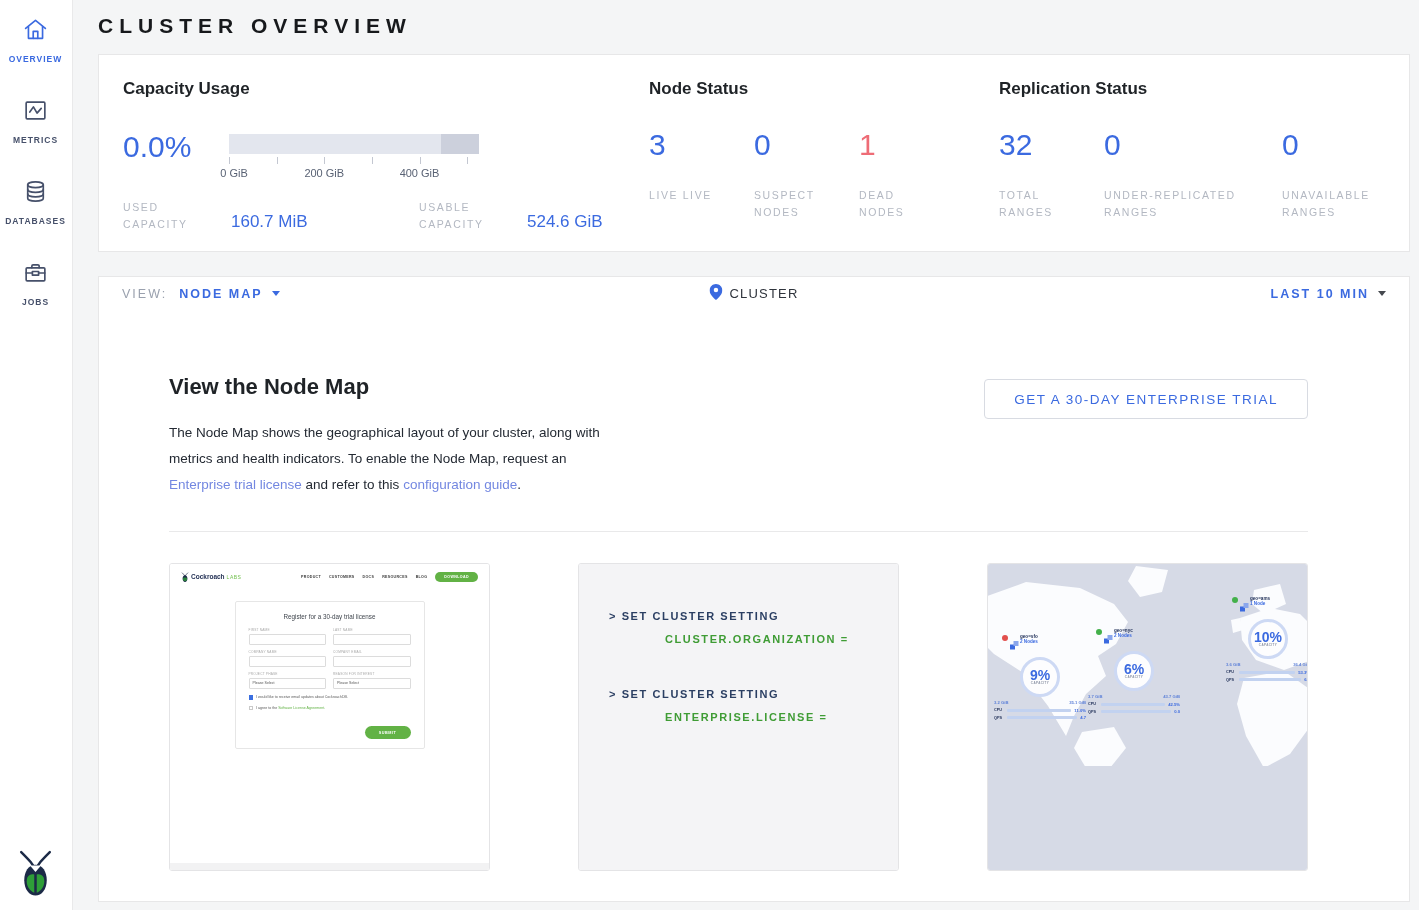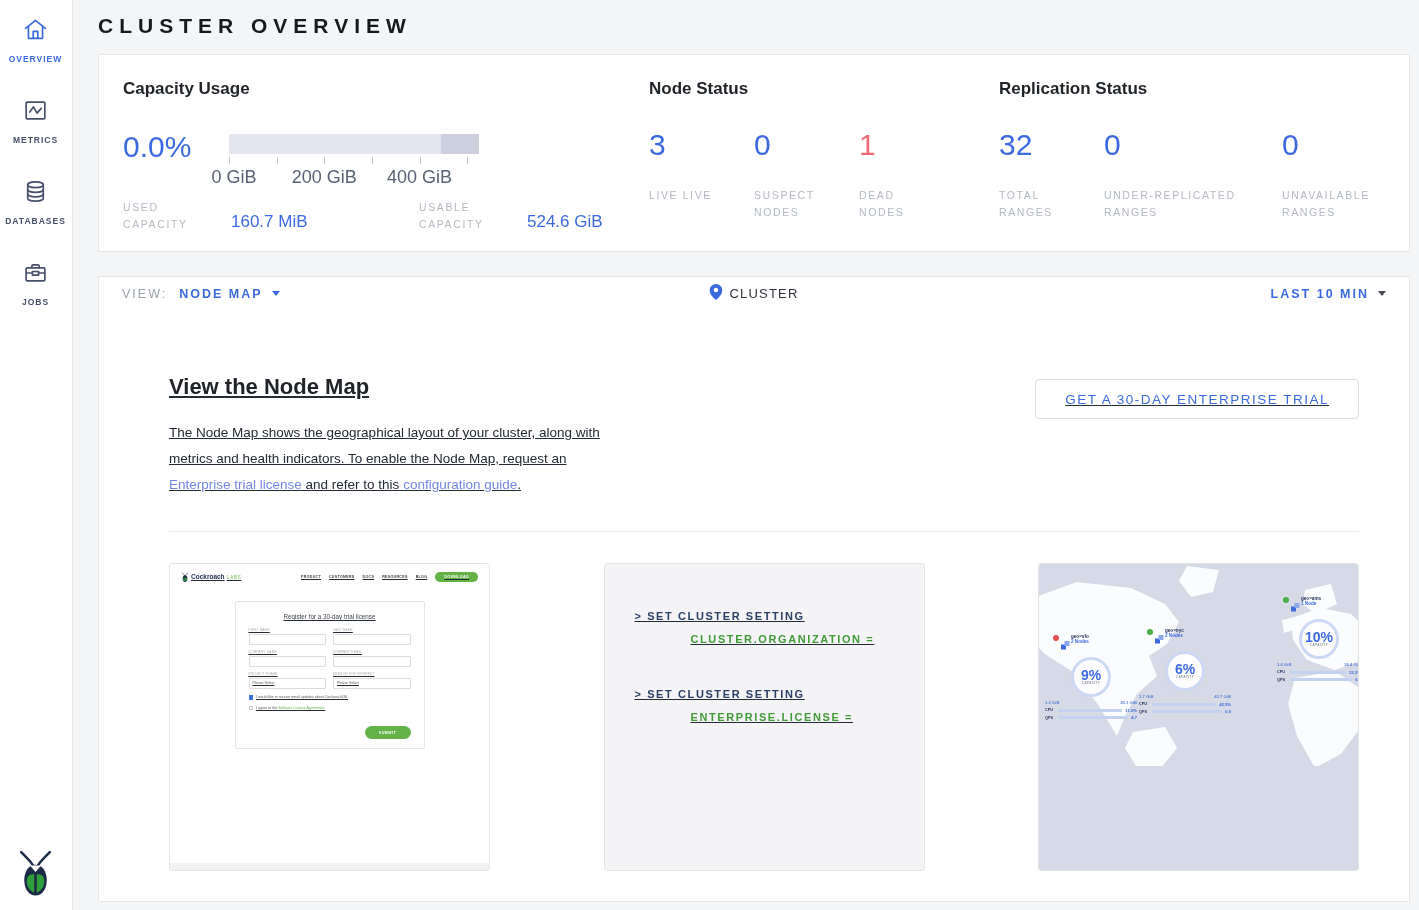--- a/index.html
+++ b/index.html
@@ -38,21 +38,21 @@
   .sec-repl { flex:1; }
   .sec-title { font-size:17px; font-weight:600; color:#1f2327; }
   .cap-row { display:flex; margin-top:33px; }
   .cap-percent { width:106px; font-size:30px; color:#3b6ae0; line-height:30px; }
   .gauge { width:250px; position:relative; padding-top:2px; }
   .gauge-bar { height:20px; background:#e3e6ee; position:relative; }
   .gauge-bar-dark { position:absolute; left:84.6%; right:0; top:0; bottom:0; background:#ccd0dc; }
   .gauge-ticks { position:relative; height:8px; margin-top:3px; }
   .gauge-tick { position:absolute; top:0; width:1px; height:7px; background:#c3c7d1; }
   .gauge-labels { position:relative; height:16px; margin-top:2px; }
-  .gauge-label { position:absolute; transform:translateX(-50%); font-size:18px; color:#596274; white-space:nowrap; }
+  .gauge-label { position:absolute; transform:translateX(-50%); font-size:11px; color:#596274; white-space:nowrap; }
   .cap-stats { display:flex; margin-top:16px;gap:48px; }
   .cap-pair { display:flex; align-items:flex-end; }
   .cap-pair.first { width:248px; }
   .cap-pair-label { width:86px; font-size:10.5px; letter-spacing:1.6px; color:#b3b8c2; line-height:17px; }
   .cap-pair-value { font-size:17px; color:#3b6ae0; margin-left:22px; padding-bottom:1px; }
   .stat-cols { display:flex; margin-top:30px; }
   .stat-col { }
   .stat-value { font-size:30px; line-height:32px; color:#3b6ae0; }
   .stat-value.red { color:#ee6c76; }
   .stat-label { margin-top:26px; font-size:10.5px; letter-spacing:1.6px; color:#b3b8c2; line-height:17px; }
@@ -63,21 +63,21 @@
   }
   .vb-left { display:flex; align-items:center; }
   .vb-label { font-size:12.5px; letter-spacing:2px; color:#9aa1ae; margin-right:12px; }
   .vb-value { font-size:12.5px; letter-spacing:2px; color:#3b6ae0; font-weight:600; cursor:pointer; display:flex; align-items:center; }
   .caret { display:inline-block; width:0; height:0; border-left:4.5px solid transparent; border-right:4.5px solid transparent; border-top:5.5px solid #3b6ae0; margin-left:9px; }
   .caret.dark { border-top-color:#45494f; }
   .vb-center { position:absolute; left:50%; transform:translateX(-50%); display:flex; align-items:center; }
   .vb-center-label { font-size:13px; letter-spacing:1.2px; color:#2f343c; margin-left:7px;text-align:center; }
   .vb-right { margin-left:auto; font-size:12.5px; letter-spacing:2px; color:#3b6ae0; font-weight:600; cursor:pointer; display:flex; align-items:center; }
   
-  .panel { min-height:588px; padding:64px 50px 30px 70px;text-decoration:underline; }
+  .panel { min-height:588px; padding:64px 101px 30px 70px; }
   .promo-head { display:flex; justify-content:space-between; align-items:flex-start; }
   .promo-title { font-size:22px; font-weight:600; color:#1f2327; }
   .promo-desc { margin-top:20px; width:452px; font-size:13.5px; line-height:26px; color:#242a33; }
   a.link, .link { color:#7387e1; text-decoration:none; cursor:pointer; }
   .trial-btn {
     margin-top:5px; height:40px; padding:0 29px; background:#fff;
     border:1px solid #d8dbe2; border-radius:4px; color:#3b6ae0;
     font-family:"Liberation Sans", sans-serif;
     font-size:13.5px; letter-spacing:1.5px; cursor:pointer;
   }

